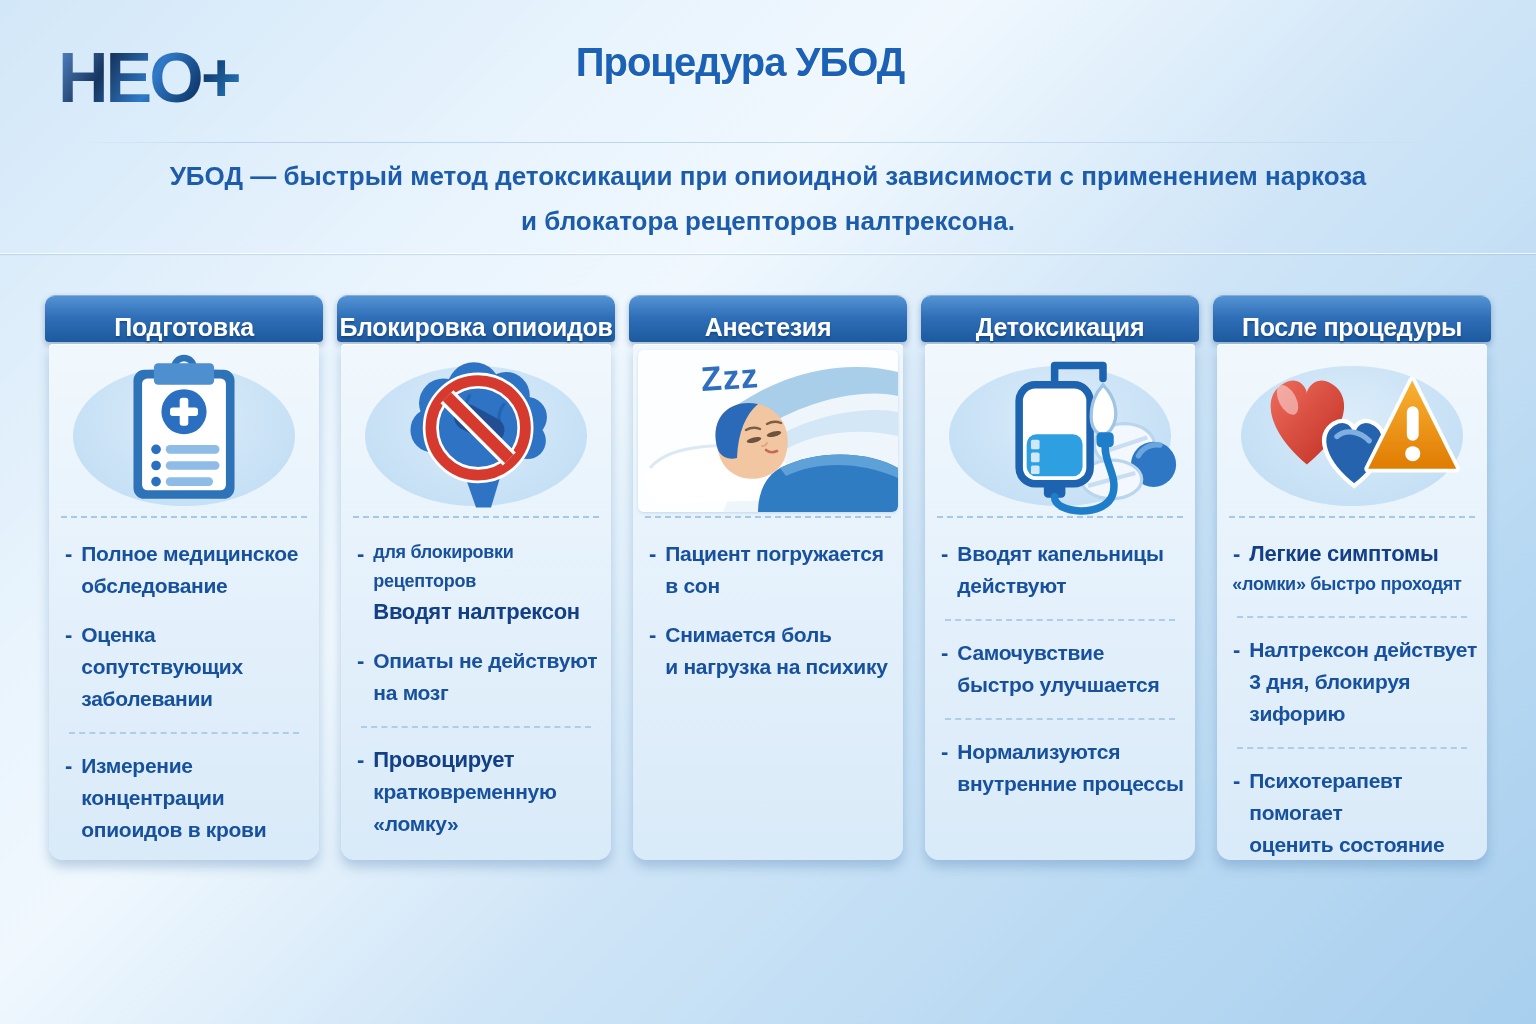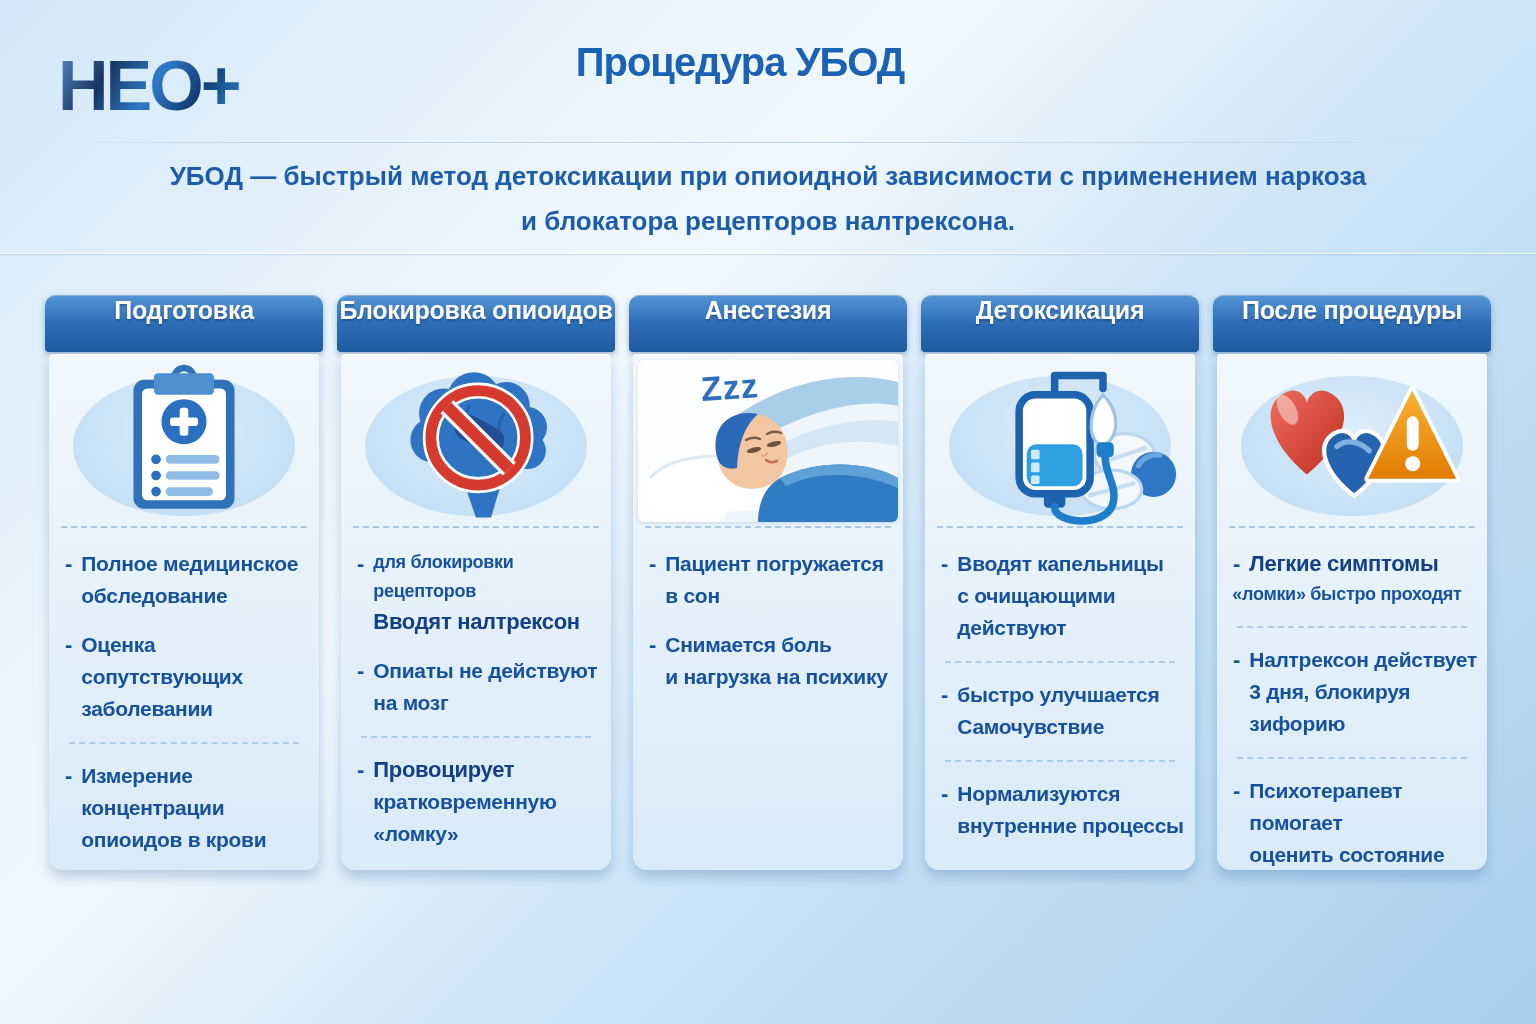--- a/index.html
+++ b/index.html
@@ -10,35 +10,35 @@
     position: relative; overflow: hidden;
   }
   .hairline { position:absolute; left:75px; right:72px; height:1px;
     background: linear-gradient(90deg, rgba(150,190,225,0), #b9d4ec 12%, #c4dcf0 88%, rgba(150,190,225,0)); }
   .hairline2 { position:absolute; left:0; right:0; height:1px; background: rgba(255,255,255,.75);
     box-shadow: 0 1px 1px rgba(140,180,215,.45); }
 
   
   .logo { position:absolute; left:58px; top:38px; font-size:70px; font-weight:bold; letter-spacing:-3px;
     background: linear-gradient(120deg, #5d8fd0 0%, #16355f 28%, #2f7ac9 52%, #123c72 74%, #2e8fd2 100%);
-    -webkit-background-clip:text; background-clip:text; color:transparent;margin-top:8px; }
+    -webkit-background-clip:text; background-clip:text; color:transparent; }
   .title { position:absolute; left:360px; top:40px; width:760px; text-align:center;
     font-size:40px; font-weight:bold; color:#1b61b5; letter-spacing:-1px;
     text-shadow: 0 2px 2px rgba(255,255,255,.8); }
   .subtitle { position:absolute; left:80px; right:80px; top:154px; text-align:center;
     font-size:26px; font-weight:bold; color:#1c5cab; line-height:45px; }
 
   
   .cards { position:absolute; left:45px; right:45px; top:295px; display:flex; gap:14px; }
   .card { flex:1; display:flex; flex-direction:column; }
-  .card-header { height:57px; border-radius:10px 10px 4px 4px;
+  .card-header { height:47px; border-radius:10px 10px 4px 4px;
     background: linear-gradient(180deg, #5493d3 0%, #2e6eb7 48%, #1d5a9e 100%);
     border-top:1px solid rgba(255,255,255,.5);
     box-shadow: 0 3px 6px rgba(25,70,130,.35);
-    display:flex; align-items:flex-start; justify-content:center; }
+    display:flex; align-items:flex-end; justify-content:center; }
   .card-header span { color:#ffffff; font-weight:bold; font-size:25px; letter-spacing:-0.3px;
     text-shadow:0 2px 2px rgba(10,40,90,.4); white-space:nowrap; }
   .card-body { margin:2px 4px 0 4px; height:516px; border-radius:4px 4px 14px 14px;
     background: linear-gradient(180deg, #f1f8fd 0%, #e3f0fb 55%, #d9eaf8 100%);
     box-shadow: 0 7px 12px rgba(60,110,165,.30), inset 0 1px 0 rgba(255,255,255,.9);
     overflow:hidden; }
 
   .icon-area { position:relative; height:172px; }
   .icon-ellipse { position:absolute; left:9%; right:9%; top:22px; bottom:10px; border-radius:50%;
     background: radial-gradient(ellipse at 50% 38%, #dcedfa 0%, #c6e0f5 70%, #bcd9f2 100%); }
@@ -254,30 +254,29 @@
           <path d="M150 38 C162 50 166 68 157 80 C148 90 139 80 139 68 C139 54 143 46 150 38 Z" fill="#ffffff" stroke="#9fc4e4" stroke-width="3"></path>
           <rect x="144" y="82" width="16" height="14" rx="4" fill="#1f7ec9"></rect>
         </svg>
       </div>
       <div class="icon-sep"></div>
       <div class="items">
         <div class="item">
           <span class="dash">-</span>
           <div class="itxt">
             <span class="ln">Вводят капельницы</span>
-            <span class="ln">с очищающими</span>
             <span class="ln">действуют</span>
           </div>
         </div>
         <div class="divider"></div>
         <div class="item">
           <span class="dash">-</span>
           <div class="itxt">
+            <span class="ln">Самочувствие</span>
             <span class="ln">быстро улучшается</span>
-            <span class="ln">Самочувствие</span>
           </div>
         </div>
         <div class="divider"></div>
         <div class="item">
           <span class="dash">-</span>
           <div class="itxt">
             <span class="ln">Нормализуются</span>
             <span class="ln">внутренние процессы</span>
           </div>
         </div>

